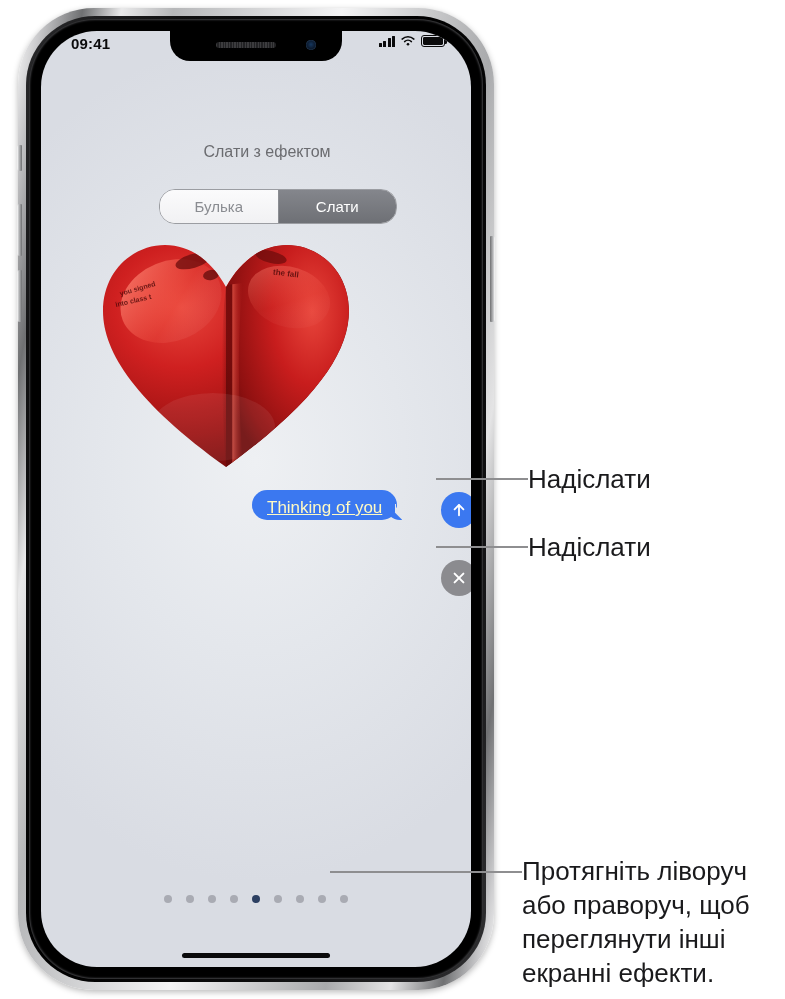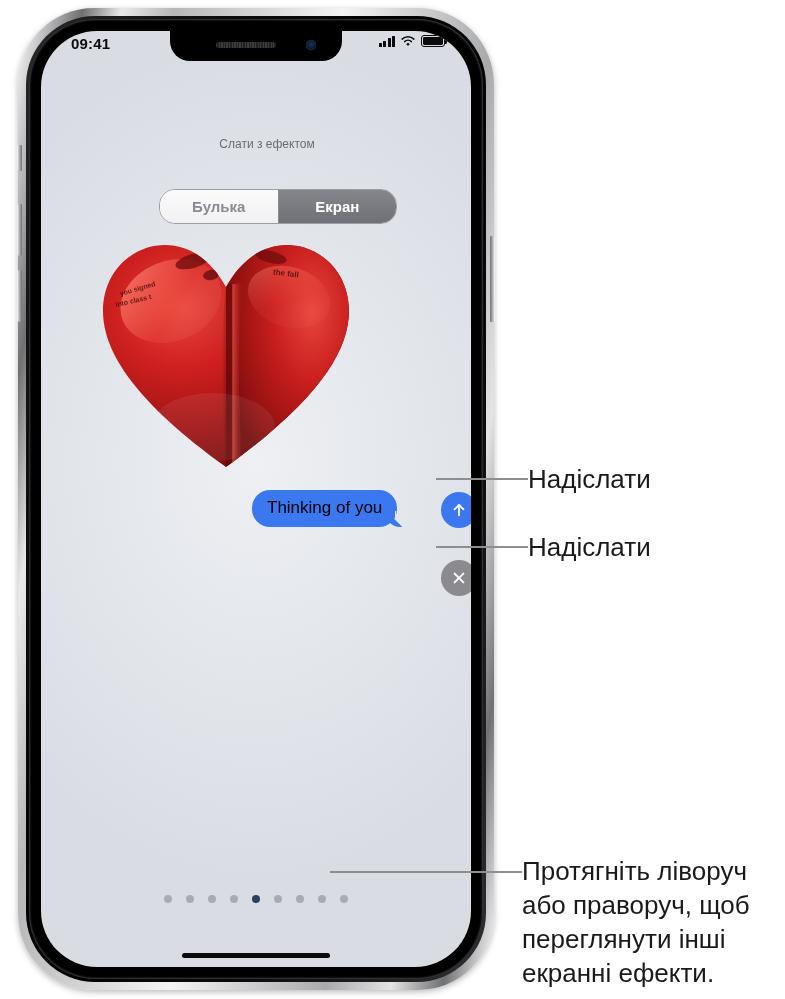--- a/index.html
+++ b/index.html
@@ -154,38 +154,37 @@
     right: -3.4px; top: 3.4px;
     width: 2px; height: 4px;
     background: #0b0b0c;
     border-radius: 0 1.5px 1.5px 0;
   }
   .batt span { display:block; height:100%; width:100%; background:#0b0b0c; border-radius:1.4px; }
 
   
   .screen-title {
     position: absolute;
-    top: 106px; left: 0; right: 0;
+    top: 112px; left: 0; right: 0;
     text-align: center;
-    font-size: 12px;
+    font-size: 16px;
     color: #6b6c70;
     padding-left: 22px;
   }
 
   
   .segmented {
     position: absolute;
     top: 158px; left: 118px;
     width: 238px; height: 35px;
     border-radius: 16px;
     display: flex;
     overflow: hidden;
     border: 1px solid #9b9da2;
     background: #f7f7f8;
-    font-weight: bold;
   }
   .seg {
     flex: 1;
     display: flex;
     align-items: center;
     justify-content: center;
     font-size: 15px;
     color: #8a8c91;
     background: linear-gradient(180deg,#fbfbfc 0%,#f1f1f3 100%);
   }
@@ -225,25 +224,26 @@
     font-size: 11.5px;
     letter-spacing: .35px;
     color: #1d1d20;
   }
 
   
   .bubble {
     position: absolute;
     left: 211px; top: 459px;
     background: #3b78f0;
-    color: #000000;
+    color: #fef9c3;
     font-size: 17px;
-    padding: 8px 15px 9px;
+    padding: 8px 15px 2px;
     border-radius: 18px;
     white-space: nowrap;
+    text-decoration: underline;
   }
   .bubble::after {
     content: "";
     position: absolute;
     right: -5px; bottom: 0;
     width: 16px; height: 16px;
     background: #3b78f0;
     border-bottom-left-radius: 14px;
     clip-path: polygon(0 0, 100% 100%, 0 100%);
   }
@@ -349,21 +349,21 @@
         <div class="batt">
             <span></span>
           </div>
       </div>
     </div>
 
     <div class="screen-title">Слати з ефектом</div>
 
     <div class="segmented">
       <div class="seg">Булька</div>
-      <div class="seg active">Екран</div>
+      <div class="seg active">Слати</div>
     </div>
 
     <div class="heart-wrap">
       <svg class="heart-svg" viewBox="0 0 266 252">
         <defs>
           <radialGradient id="hgLeft" cx="32%" cy="28%" r="72%">
             <stop offset="0%" stop-color="#e8463c"></stop>
             <stop offset="38%" stop-color="#cf2020"></stop>
             <stop offset="78%" stop-color="#9e1212"></stop>
             <stop offset="100%" stop-color="#7d0d0d"></stop>

